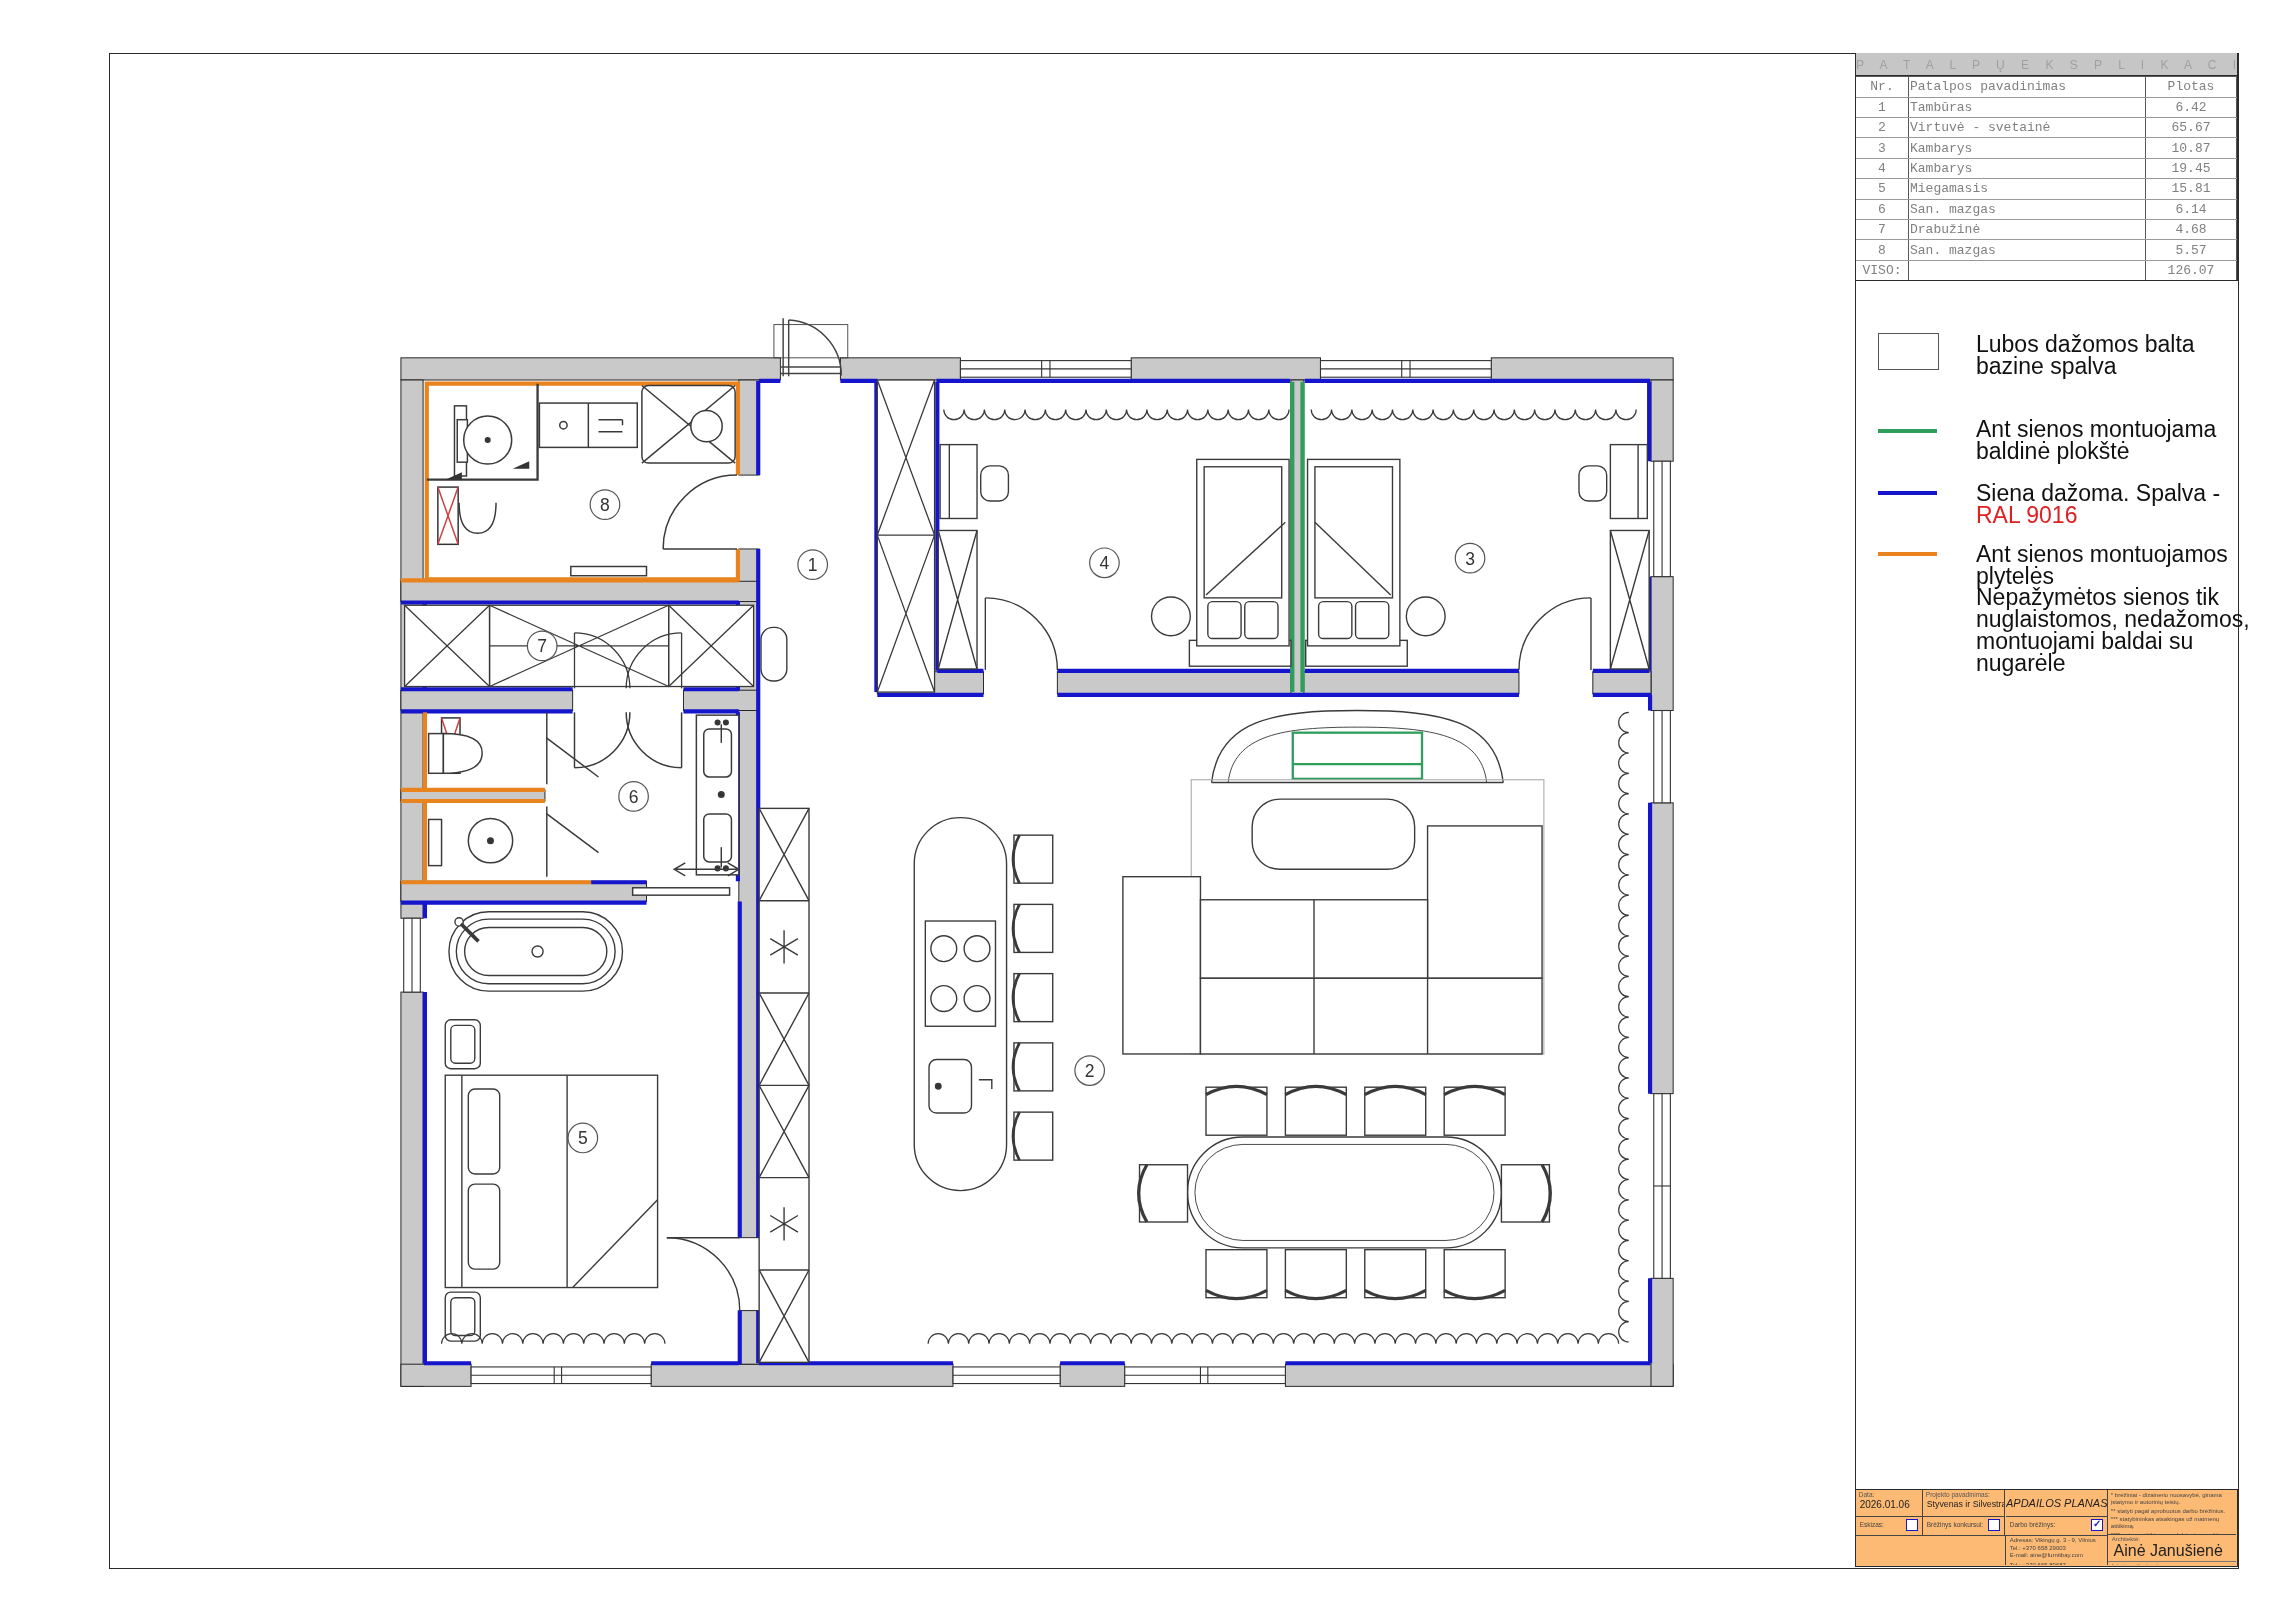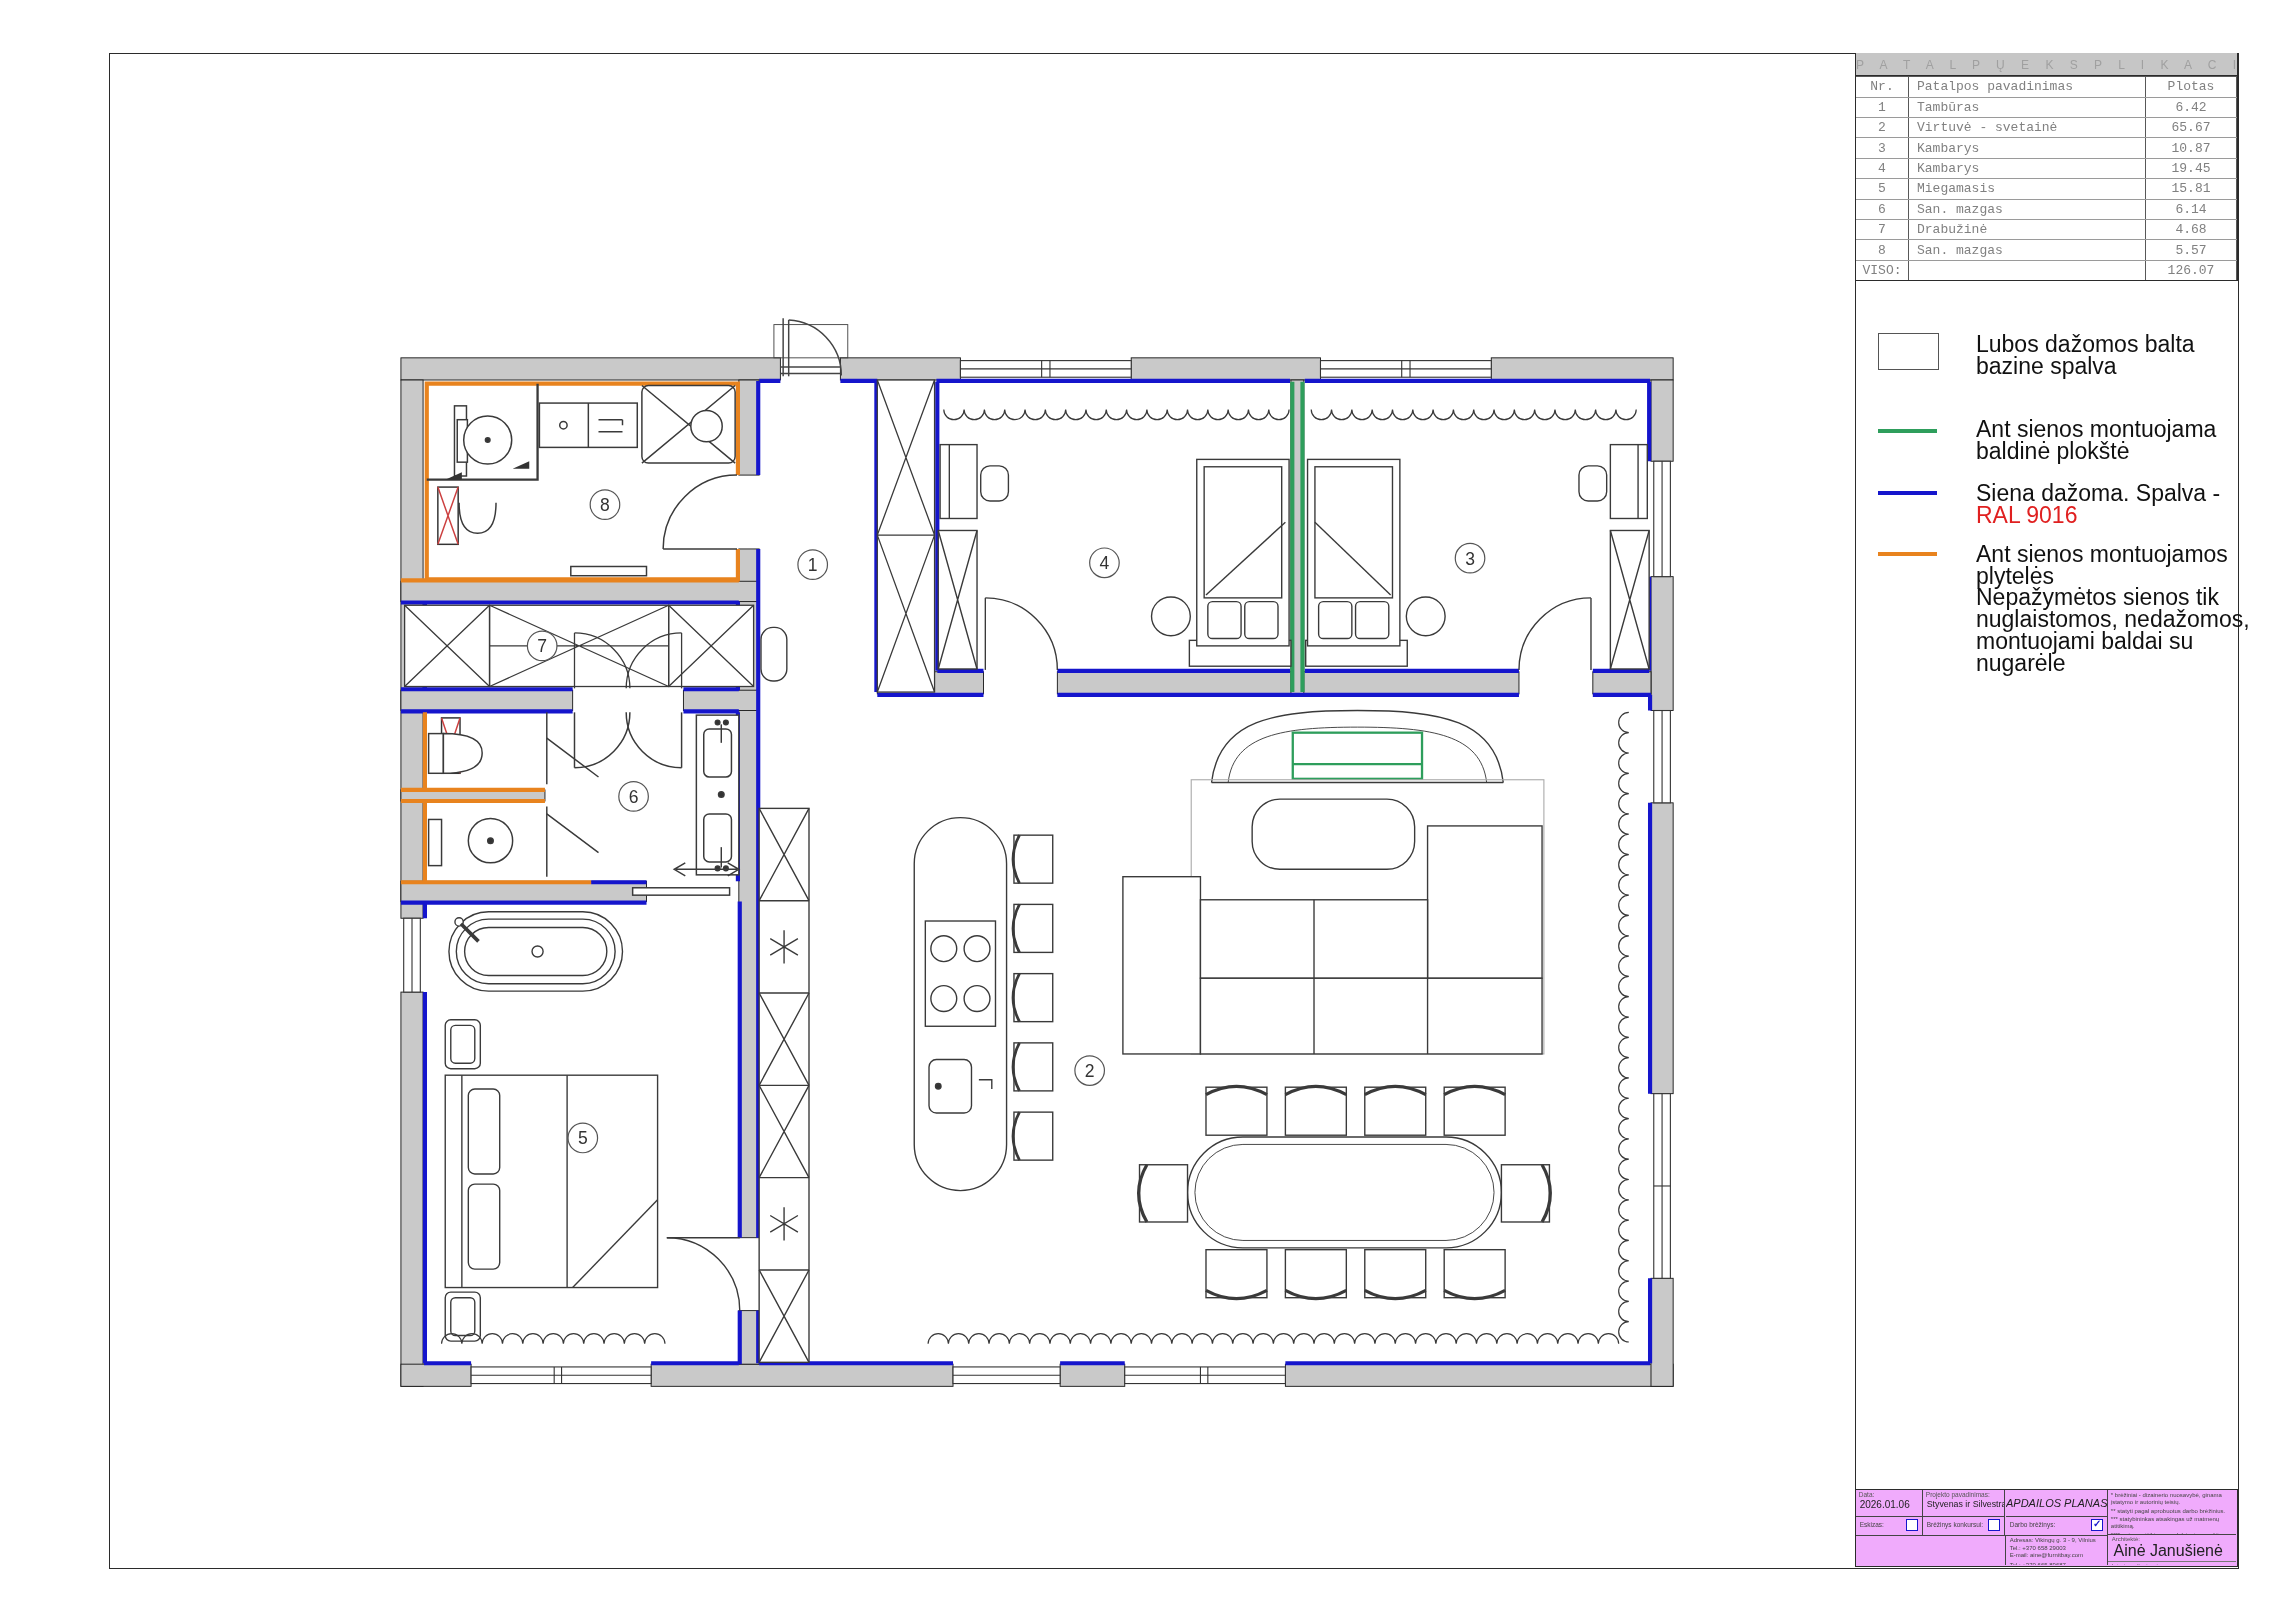--- a/index.html
+++ b/index.html
@@ -6,21 +6,21 @@
   body{font-family:"Liberation Sans", sans-serif;}
   #sheet{position:relative;width:2291px;height:1620px;background:#fff;overflow:hidden;}
   #border{position:absolute;left:109px;top:53px;width:2128px;height:1514px;border:1.4px solid #2b2b2b;}
   #divider{position:absolute;left:1855px;top:53px;width:1.4px;height:1514px;background:#2b2b2b;}
 
   
   #expl{position:absolute;left:1855px;top:53px;width:383px;border:1.4px solid #2b2b2b;border-top:none;box-sizing:border-box;background:#fff;}
   #expl .titlebar{background:#c6c6c6;color:#a0a0a0;font-size:12px;letter-spacing:6.5px;text-align:center;
     padding:4.6px 0 3.7px 0;border-bottom:0.9px solid #2b2b2b;white-space:nowrap;overflow:hidden;}
   #expl table{border-collapse:collapse;width:100%;table-layout:fixed;font-family:Liberation Mono, monospace;}
-  #expl td{border:0.9px solid #585858;font-size:13px;color:#818181;height:19.4px;padding:0 8px;overflow:hidden;white-space:nowrap;}
+  #expl td{border:0.9px solid #585858;font-size:13px;color:#818181;height:19.4px;padding:0 1px;overflow:hidden;white-space:nowrap;}
   #expl td.c-nr{width:52px;text-align:center;padding:0;}
   #expl td.c-area{width:90px;text-align:center;padding:0;}
   #expl tr td{border-left:none;}
   #expl tr td:first-child{border-left:none;}
   #expl td.c-name{border-left:0.9px solid #585858;border-right:0.9px solid #585858;}
   #expl tr td{border-top:none;}
   #expl tr:first-child td{border-top:0.9px solid #585858;}
   #expl td{border-bottom:0.9px solid #9a9a9a;}
   #expl tr.total td{border-top:0.9px solid #585858;border-bottom:none;}
 
@@ -29,21 +29,21 @@
   .lg-item{position:absolute;left:0;}
   .lg-text{position:absolute;left:98px;width:277px;font-size:23px;color:#111;line-height:22px;}
   .sw-box{position:absolute;left:0;width:59px;height:35px;background:#fff;border:1.4px solid #555;}
   .sw-line{position:absolute;left:0;width:59px;height:4.2px;}
   .sw-green{background:#2e9e5c;}
   .sw-blue{background:#1515cc;}
   .sw-orange{background:#e8831e;}
   .ral{color:#e02020;}
 
   
-  #tblock{position:absolute;left:1855px;top:1489px;width:383px;height:78px;border:1.4px solid #2b2b2b;box-sizing:border-box;background:#f0abfc;font-size:6.5px;color:#333;}
+  #tblock{position:absolute;left:1855px;top:1489px;width:383px;height:78px;border:1.4px solid #2b2b2b;box-sizing:border-box;background:#fdba74;font-size:6.5px;color:#333;}
   .tb-cell{position:absolute;box-sizing:border-box;border-right:0.9px solid #444;border-bottom:0.9px solid #444;overflow:hidden;}
   .tb-label{font-size:6.5px;color:#555;padding:0.9px 2.8px 0 2.8px;}
   .tb-value{font-size:10px;color:#222;padding:0.9px 3.7px;white-space:nowrap;}
   .tb-title{font-size:11px;color:#222;text-align:center;line-height:26px;white-space:nowrap;font-style:italic;}
   .tb-notes{font-size:6px;line-height:7.4px;color:#444;padding:1.8px 2.8px;}
   .tb-notes div{margin-bottom:0.9px;}
   .cb-row{display:flex;align-items:center;justify-content:space-between;padding:1.8px 3.7px;}
   .cb-label{font-size:6.5px;color:#444;white-space:nowrap;}
   .cb{width:12px;height:12px;border:1.8px solid #1515cc;box-sizing:border-box;font-size:10px;line-height:8.3px;text-align:center;color:#1515cc;font-weight:bold;background:#fff;}
   .tb-contact{font-size:6px;line-height:7.8px;color:#444;padding:1.8px 3.7px;}

